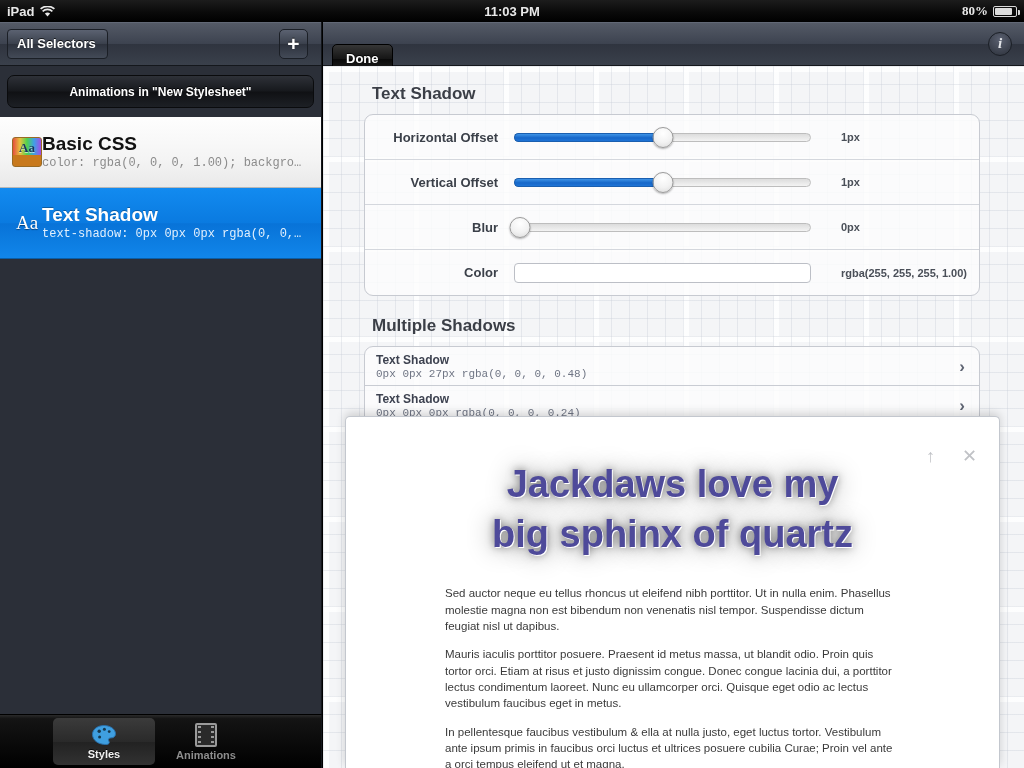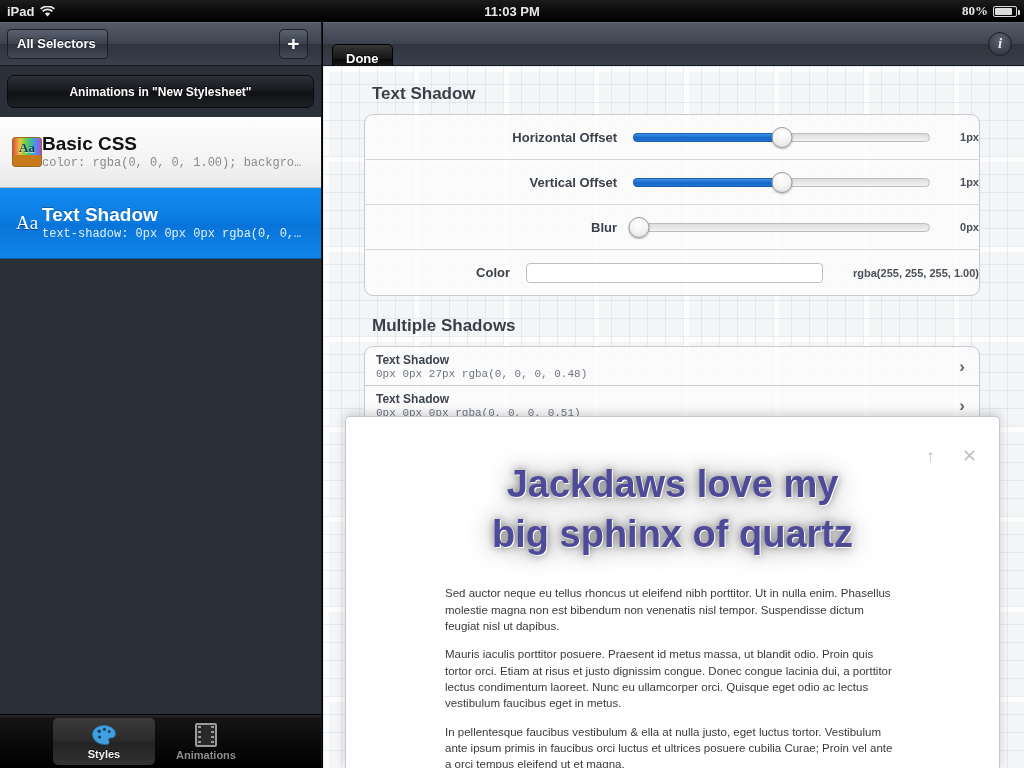--- a/index.html
+++ b/index.html
@@ -180,21 +180,21 @@
     margin: 18px 0 10px 49px; font-size: 17px; font-weight: bold; color: #3b3f47;
   }
   .panel {
     margin: 0 44px 0 41px;
     background: rgba(252,252,253,.82);
     border: 1px solid #c7cad1; border-radius: 9px;
     overflow: hidden;
   }
   .prow {
     display: flex; align-items: center; height: 45px;
-    border-bottom: 1px solid #d4d7dd; padding: 0 0 0 12px; justify-content: flex-end;
+    border-bottom: 1px solid #d4d7dd; padding: 0 0 0 12px;
   }
   .prow:last-child { border-bottom: none; }
   .prow-label {
     width: 137px; text-align: right; padding-right: 16px;
     font-size: 13px; font-weight: bold; color: #3b4049;
   }
   .slider { position: relative; width: 297px; height: 22px; display: flex; align-items: center; }
   .s-track {
     position: absolute; left: 0; right: 0; height: 9px; border-radius: 5px;
     background: linear-gradient(to bottom, #dcdcdc, #f3f3f3);
@@ -388,21 +388,21 @@
       <div class="lrow">
         <div class="lrow-txt">
           <div class="lrow-title">Text Shadow</div>
           <div class="lrow-sub">0px 0px 27px rgba(0, 0, 0, 0.48)</div>
         </div>
         <div class="chev">›</div>
       </div>
       <div class="lrow">
         <div class="lrow-txt">
           <div class="lrow-title">Text Shadow</div>
-          <div class="lrow-sub">0px 0px 0px rgba(0, 0, 0, 0.51)</div>
+          <div class="lrow-sub">0px 0px 0px rgba(0, 0, 0, 0.24)</div>
         </div>
         <div class="chev">›</div>
       </div>
     </div>
 
   </div>
 
   <div class="preview">
     <div class="pv-tools">
       <span class="t">↑</span>

